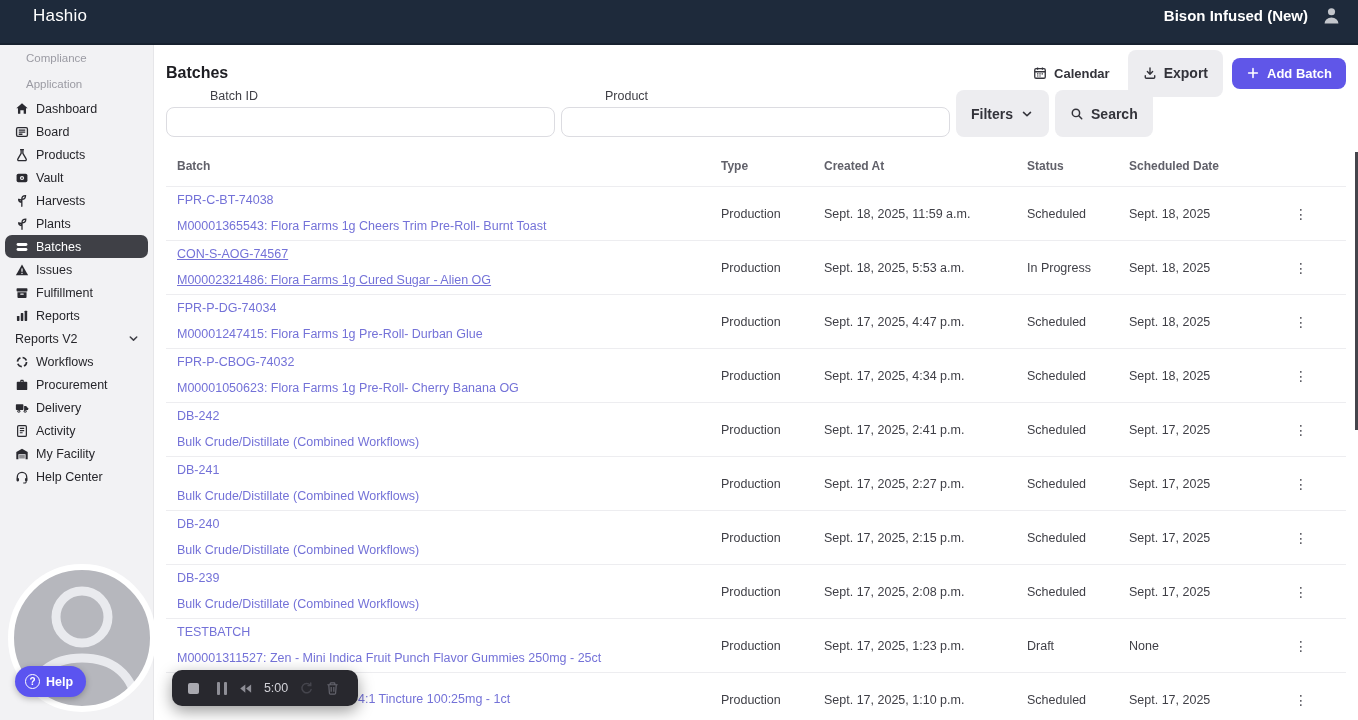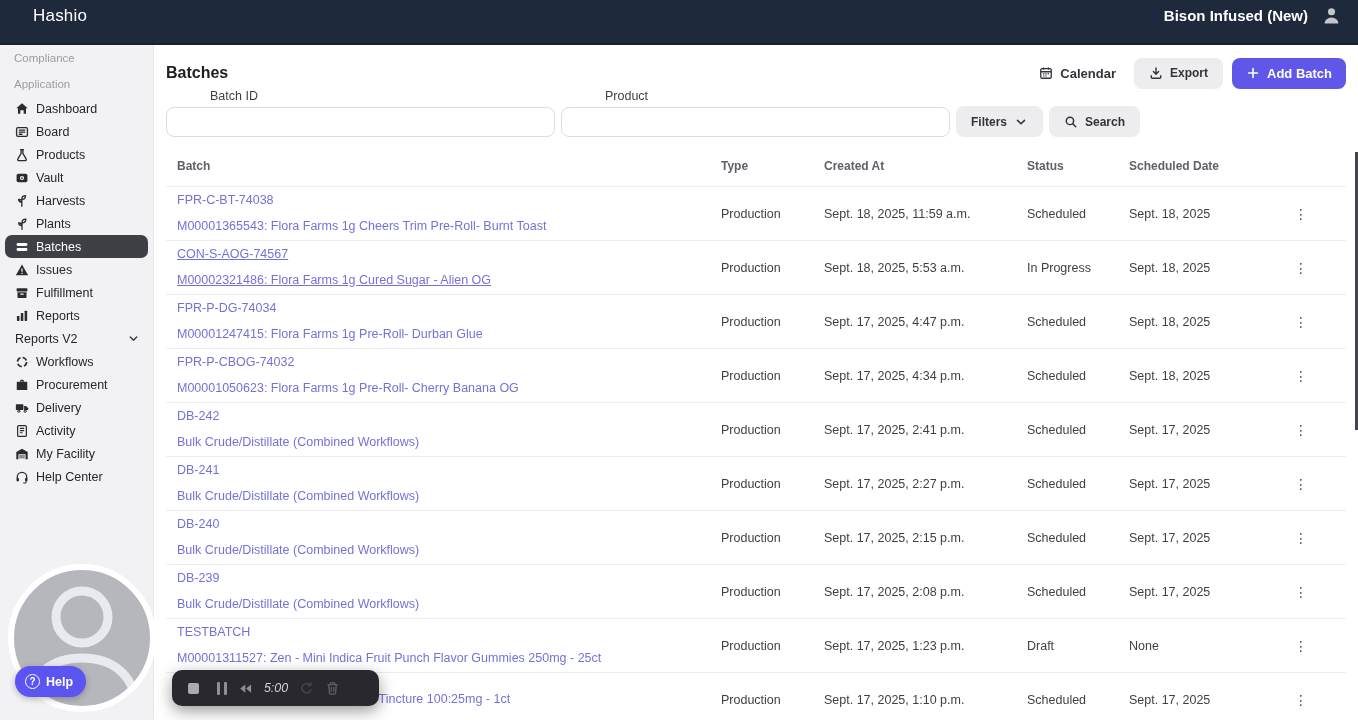--- a/index.html
+++ b/index.html
@@ -12,42 +12,42 @@
             border-bottom:2px solid #17212f; display:flex; align-items:center;
             padding:0 16px 12px 33px; z-index:30; }
   .brand { color:#fff; font-size:17px; letter-spacing:.2px; }
   .topbar-right { margin-left:auto; display:flex; align-items:center; gap:13px; }
   .facility { color:#fff; font-size:15px; font-weight:700; }
   .avatar { color:#c3c6cc; width:21px; height:21px; cursor:pointer; }
 
   
   .sidebar { position:absolute; top:45px; left:0; bottom:0; width:154px; background:#f2f2f4;
              border-right:1px solid #e6e6e9; z-index:5; }
-  .section-label { height:26px; line-height:26px; padding:0 14px; color:#9b9ba3; font-size:11.5px; }
+  .section-label { height:26px; line-height:26px; padding:0 26px; color:#9b9ba3; font-size:11.5px; }
   .nav-item { height:23px; display:flex; align-items:center; gap:7px; margin:0 5px;
               padding:0 8px 0 10px; border-radius:7px; font-size:12.5px; color:#26262b; cursor:pointer; }
   .nav-item .ni { width:14px; height:14px; flex:0 0 14px; color:#2a2a30; }
   .nav-item .ni svg { width:14px; height:14px; }
   .nav-item .nl { white-space:nowrap; }
   .nav-item .nc { margin-left:auto; width:13px; height:13px; color:#3f3f46; }
   .nav-item .nc svg { width:13px; height:13px; }
   .nav-item.selected { background:#3f4046; color:#fff; }
   .nav-item.selected .ni { color:#fff; }
 
   
   .content { position:absolute; left:154px; top:45px; right:0; bottom:0; background:#fff;
              padding:12px 12px 0; }
   .page-head { height:32px; display:flex; align-items:center; }
   .page-title { font-size:16px; font-weight:700; color:#1d1d22; }
   .head-actions { margin-left:auto; display:flex; align-items:center; gap:9px; }
   button { font-family:inherit; cursor:pointer; }
   .btn-plain { display:flex; align-items:center; gap:7px; background:none; border:none;
                font-size:13px; font-weight:600; color:#33333a; margin-right:9px; }
-  .btn-gray { display:flex; align-items:center; gap:7px; height:31px; padding:0 15px;
-              background:#ededf0; border:none; border-radius:8px; font-size:12px; font-weight:600; color:#33333a; }
+  .btn-gray { display:flex; align-items:center; gap:7px; height:47px; padding:0 15px;
+              background:#ededf0; border:none; border-radius:8px; font-size:14px; font-weight:600; color:#33333a; }
   .btn-primary { display:flex; align-items:center; gap:7px; height:31px; padding:0 14px;
                  background:#6056e8; border:none; border-radius:8px; font-size:13px; font-weight:600; color:#fff; }
   .ic14 { width:14px; height:14px; } .ic14 svg { width:14px; height:14px; }
 
   .filter-row { display:flex; align-items:flex-end; gap:6px; margin-top:0; }
   .field { width:389px; }
   .field-label { font-size:12.5px; color:#3f3f46; margin-bottom:4px;margin-left:44px; }
   .field input { width:100%; height:30px; border:1px solid #dcdce1; border-radius:8px;
                  padding:0 10px; font:inherit; font-size:13px; background:#fff; outline:none; }
 
@@ -72,23 +72,23 @@
 
   .webcam { position:absolute; left:7px; top:563px; width:150px; height:150px; z-index:40; pointer-events:none; }
 
   .help-btn { position:absolute; left:15px; top:666px; height:31px; padding:0 13px 0 10px;
               display:flex; align-items:center; gap:6px; background:#5b54f0; color:#fff;
               border:none; border-radius:16px; font-size:12.5px; font-weight:700; z-index:41;
               box-shadow:0 2px 6px rgba(0,0,0,.25); }
   .q-circle { width:15px; height:15px; border:1.4px solid #fff; border-radius:50%;
               display:flex; align-items:center; justify-content:center; font-size:10px; font-weight:700; }
 
-  .recorder { position:absolute; left:172px; top:670px; width:207px; height:36px;
+  .recorder { position:absolute; left:172px; top:670px; width:186px; height:36px;
               background:#28282e; border-radius:10px; display:flex; align-items:center;
-              padding:0 9px; gap:11px; z-index:40; box-shadow:0 5px 16px rgba(0,0,0,.4);font-style:italic; }
+              padding:0 9px; gap:11px; z-index:40; box-shadow:0 5px 16px rgba(0,0,0,.4); }
   .rec-stop { width:25px; height:25px; border-radius:7px; background:#16161a; border:2px solid #3c3c43;
               display:flex; align-items:center; justify-content:center; }
   .rec-stop-inner { width:11px; height:11px; border-radius:2px; background:#a9a9b0; }
   .rec-pause { display:flex; gap:3.5px; background:none; border:none; padding:0; }
   .rec-pause i { display:block; width:3.2px; height:13px; border-radius:1px; background:#8e8e96; }
   .rec-btn { background:none; border:none; padding:0; display:flex; align-items:center; }
   .rec-rewind { color:#8e8e96; width:15px; height:15px; }
   .rec-time { color:#d2d2d8; font-size:12.5px; }
   .rec-restart { color:#45454d; width:15px; height:15px; }
   .rec-trash { color:#63636c; width:15px; height:15px; }

